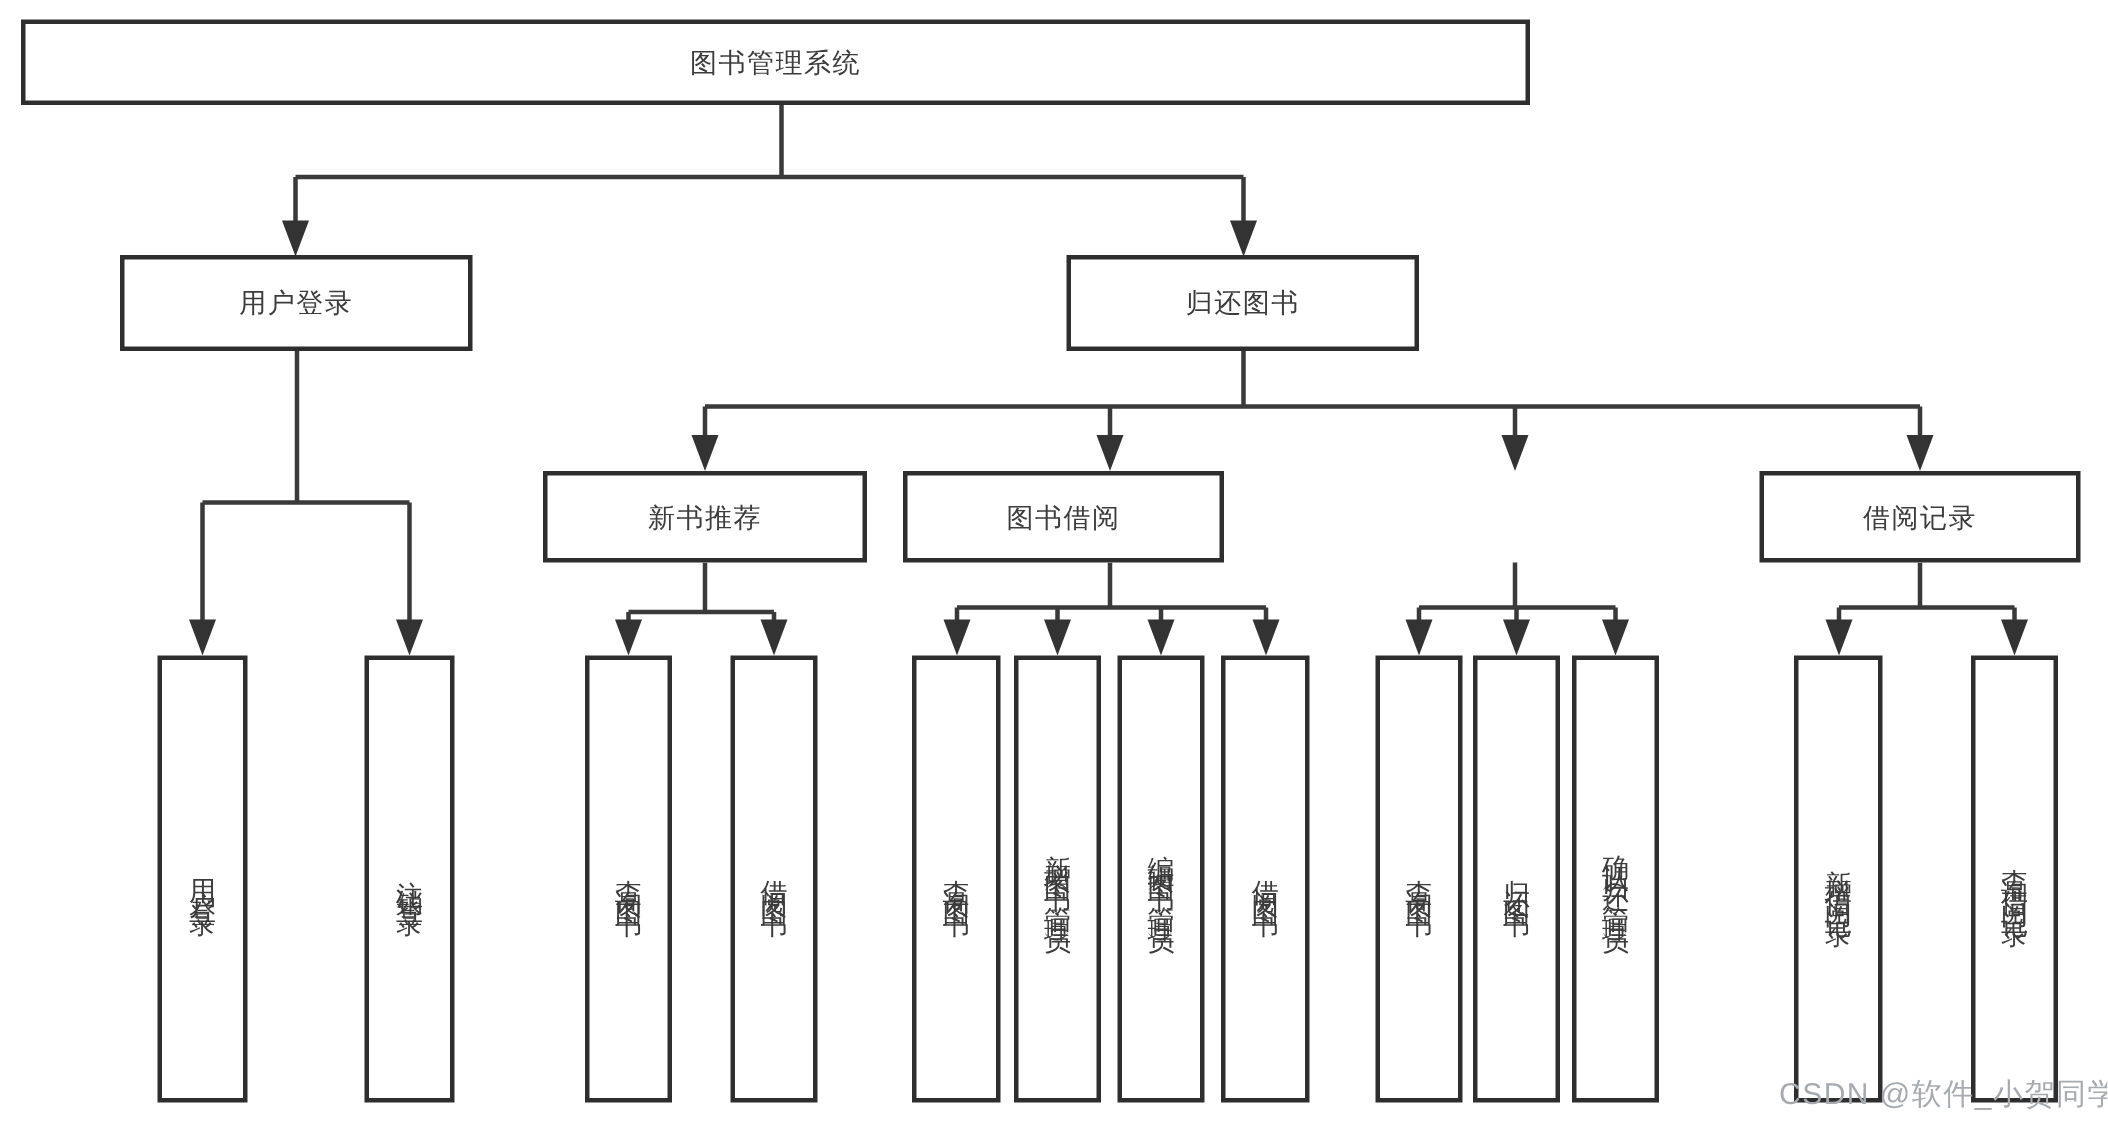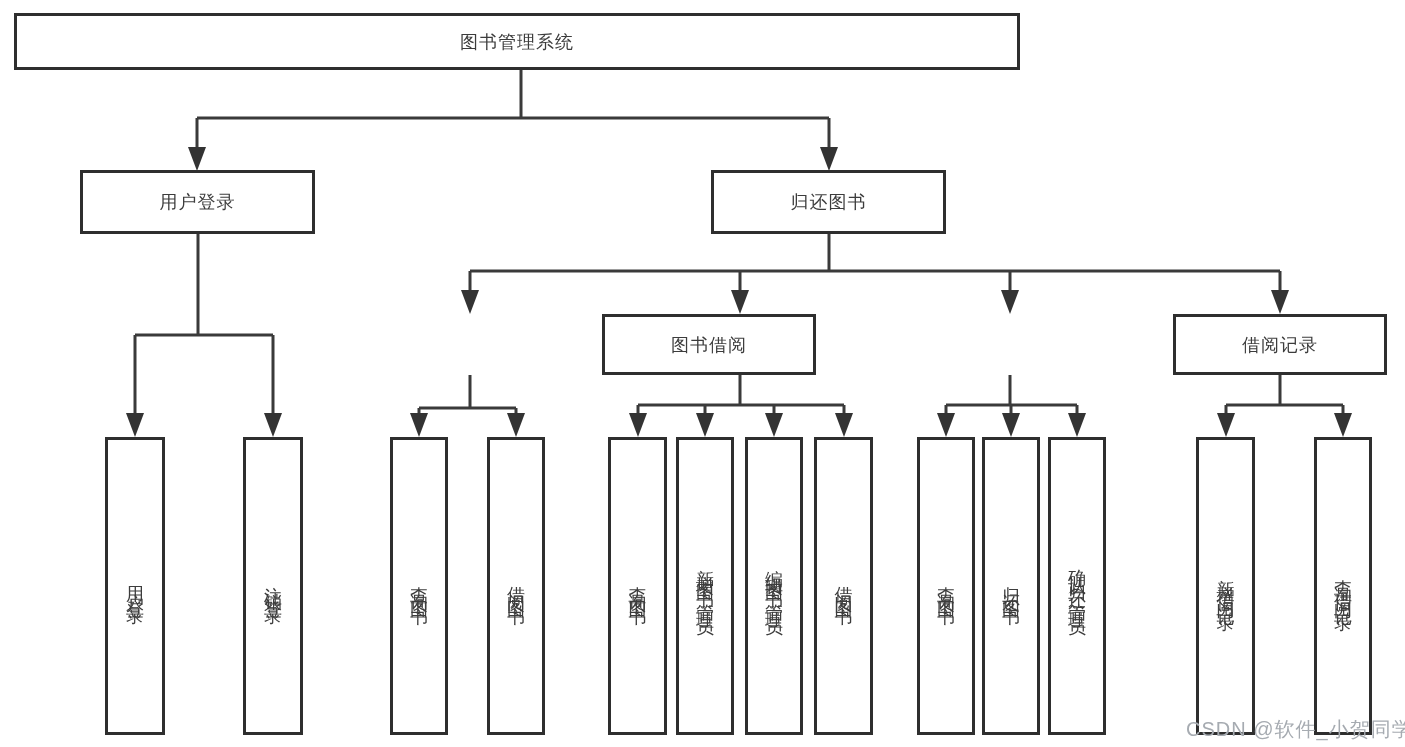--- a/index.html
+++ b/index.html
@@ -107,20 +107,23 @@
     <span>图书管理系统</span>
   </div>
 
   <div class="node node-h node-l2" style="left:80px;">
     <span>用户登录</span>
   </div>
   <div class="node node-h node-l2" style="left:711px;">
     <span>归还图书</span>
   </div>
 
+  <div class="node node-h node-l3" style="left:362px; width:216px;">
+    <span>新书推荐</span>
+  </div>
   <div class="node node-h node-l3" style="left:602px; width:214px;">
     <span>图书借阅</span>
   </div>
   <div class="node node-h node-l3" style="left:1173px; width:214px;">
     <span>借阅记录</span>
   </div>
 
   <div class="node leaf" style="left:105px; width:60px;">
     <span>用户登录</span>
   </div>

